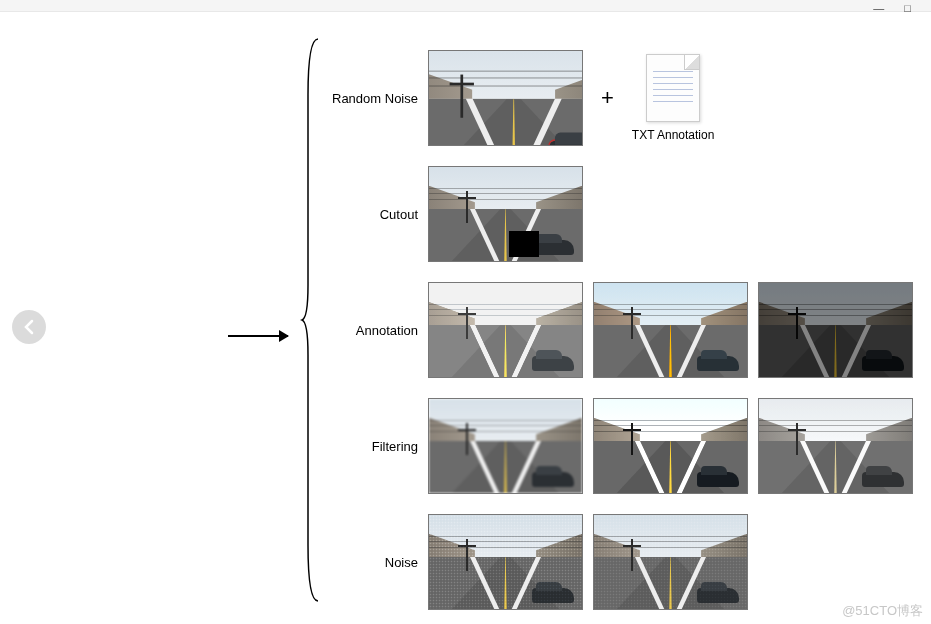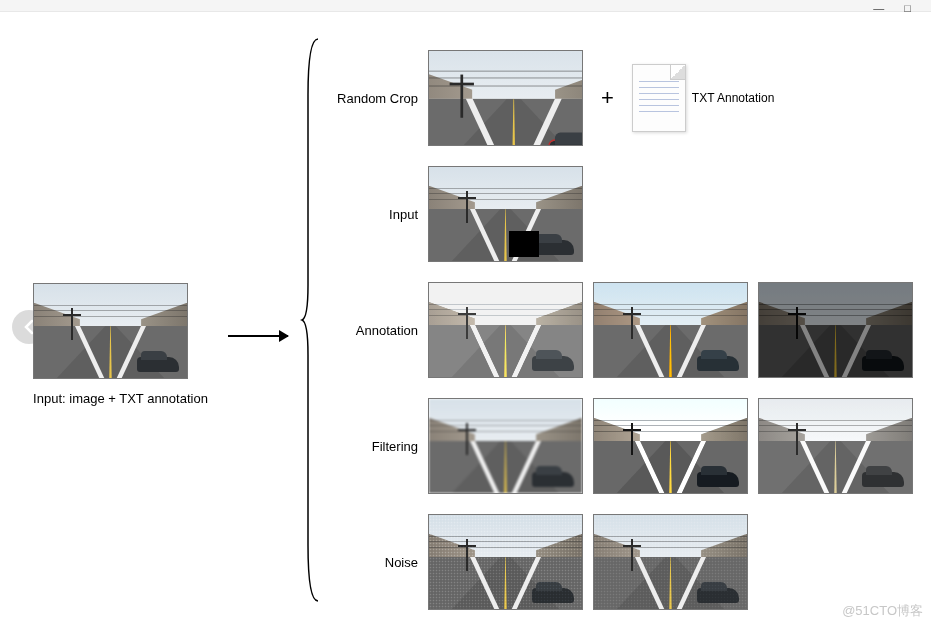--- a/index.html
+++ b/index.html
@@ -107,21 +107,21 @@
     position: relative;
     overflow: hidden;
   }
   .plus {
     font-size: 22px;
     padding: 0 8px;
     font-weight: 400;
   }
   .txt-block {
     display: flex;
-    flex-direction: row;
+    flex-direction: column;
     align-items: center;
     gap: 6px;
   }
   .txt-icon {
     width: 54px; height: 68px;
     background: #fdfdfd;
     border: 1px solid #ccc;
     position: relative;
     box-shadow: 1px 1px 3px rgba(0,0,0,0.15);
   }
@@ -209,52 +209,30 @@
 </div>
 
 <div class="carousel-btn">
   <svg width="12" height="16" viewBox="0 0 12 16">
     <path d="M9 2 L3 8 L9 14" stroke="#fff" stroke-width="2.5" fill="none" stroke-linecap="round"></path>
   </svg>
 </div>
 
 <div class="stage">
 
-  <div class="input-block">
-    <div class="thumb">
-      <div class="scene">
-        <div class="sky"></div>
-          <div class="bldg-l"></div>
-          <div class="bldg-r"></div>
-        <div class="wires">
-            <span></span>
-            <span></span>
-            <span></span>
-          </div>
-        <div class="ground"></div>
-          <div class="road"></div>
-        <div class="lane-l"></div>
-          <div class="lane-c"></div>
-          <div class="lane-r"></div>
-        <div class="pole"></div>
-          <div class="car-r"></div>
-      </div>
-    </div>
-    <div class="input-caption">Input: image + TXT annotation</div>
-  </div>
 
   <div class="arrow"></div>
 
   <svg class="brace" viewBox="0 0 20 570" preserveAspectRatio="none">
     <path d="M18 4 Q8 4 8 60 L8 250 Q8 283 2 285 Q8 287 8 320 L8 510 Q8 566 18 566" fill="none" stroke="#000" stroke-width="1.5"></path>
   </svg>
 
   <div class="rows" id="rows">
       <div class="row">
-        <div class="row-label">Random Crop</div>
+        <div class="row-label">Random Noise</div>
         <div class="thumbs">
           <div class="thumb v-crop">
             <div class="scene">
     <div class="sky"></div>
               <div class="bldg-l"></div>
               <div class="bldg-r"></div>
     <div class="wires">
                 <span></span>
                 <span></span>
                 <span></span>
@@ -278,21 +256,21 @@
                 <span></span>
                 <span></span>
                 <span></span>
               </div>
       </div>
       <div class="txt-caption">TXT Annotation</div>
           </div>
         </div>
       </div>
       <div class="row">
-        <div class="row-label">Input</div>
+        <div class="row-label">Cutout</div>
         <div class="thumbs">
           <div class="thumb v-cutout">
             <div class="scene">
     <div class="sky"></div>
               <div class="bldg-l"></div>
               <div class="bldg-r"></div>
     <div class="wires">
                 <span></span>
                 <span></span>
                 <span></span>

